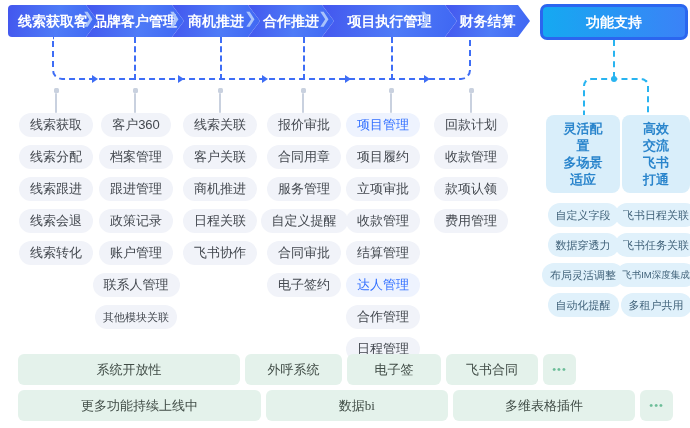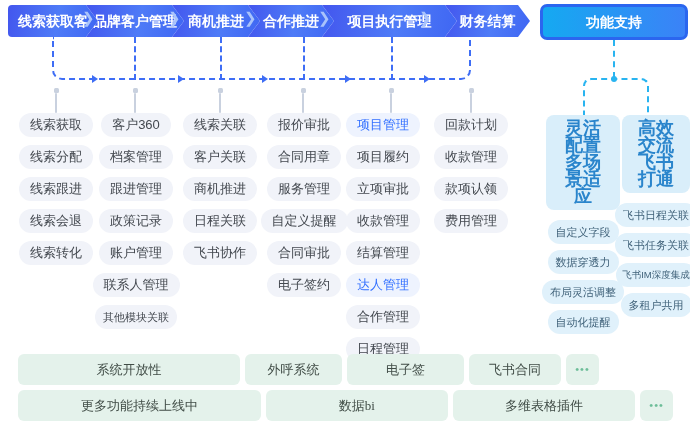--- a/index.html
+++ b/index.html
@@ -49,37 +49,37 @@
     padding:0 11px;border-radius:13px;white-space:nowrap;width:max-content;
   }
   .pill.hl{color:#3370ff;background:#eef3fe;}
   .pill.xs{font-size:11px;padding:0 8px;}
 
   
   .rgroup{position:absolute;top:115px;display:flex;flex-direction:column;align-items:center;gap:6px;}
   .g1{left:546px;width:74px}.g2{left:622px;width:68px}
   .rheader{
     width:100%;box-sizing:border-box;background:#d9eefa;color:#2a85cc;border-radius:8px;
-    font-size:18px;font-weight:bold;text-align:center;padding:5px 16px;line-height:17px;margin-bottom:4px;
+    font-size:13px;font-weight:bold;text-align:center;padding:5px 16px;line-height:17px;margin-bottom:4px;
   }
   .rpill{
     background:#e0f1fb;color:#3e6078;font-size:11px;height:24px;line-height:24px;
     padding:0 8px;border-radius:12px;white-space:nowrap;width:max-content;
   }
   .rpill.xs{font-size:9.5px;padding:0 6px;}
 
   
   .bottom{position:absolute;left:18px;top:354px;width:655px;display:flex;flex-direction:column;gap:5px;}
   .brow{display:flex;gap:5px;}
   .bcell{
     background:#e4f2eb;color:#414d47;font-size:13px;height:31px;line-height:31px;
     text-align:center;border-radius:6px;box-sizing:border-box;white-space:nowrap;font-family:Liberation Serif, serif;
   }
   .bdots{color:#6cbd98;font-size:11px;letter-spacing:1px;font-weight:bold;}
-  .b-r1c1{width:222px}.b-r1c2{width:94px}.b-r1c3{width:97px}.b-r1c4{width:117px}.b-r1c5{width:92px}.b-r1c6{width:33px}
+  .b-r1c1{width:222px}.b-r1c2{width:94px}.b-r1c3{width:97px}.b-r1c4{width:94px}.b-r1c5{width:92px}.b-r1c6{width:33px}
   .b-r2c1{width:244px}.b-r2c2{width:183px}.b-r2c3{width:183px}.b-r2c4{width:33px}
 </style>
 </head>
 <body>
 
 <div class="canvas">
 
   <div class="process-row">
     <div class="step first w-s1">线索获取客户</div>
     <div class="step w-s2">品牌客户管理</div>

